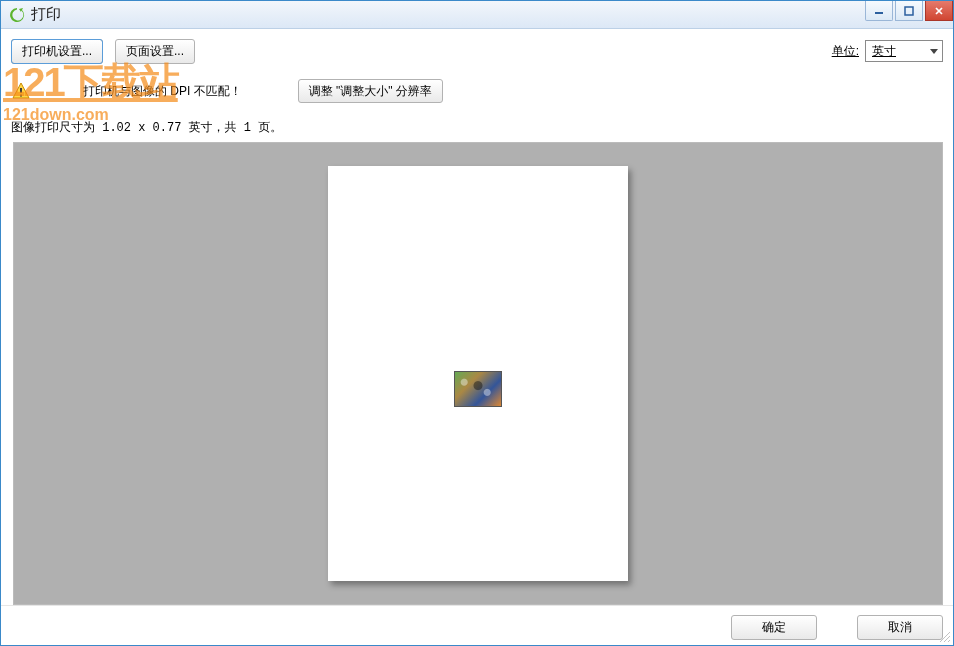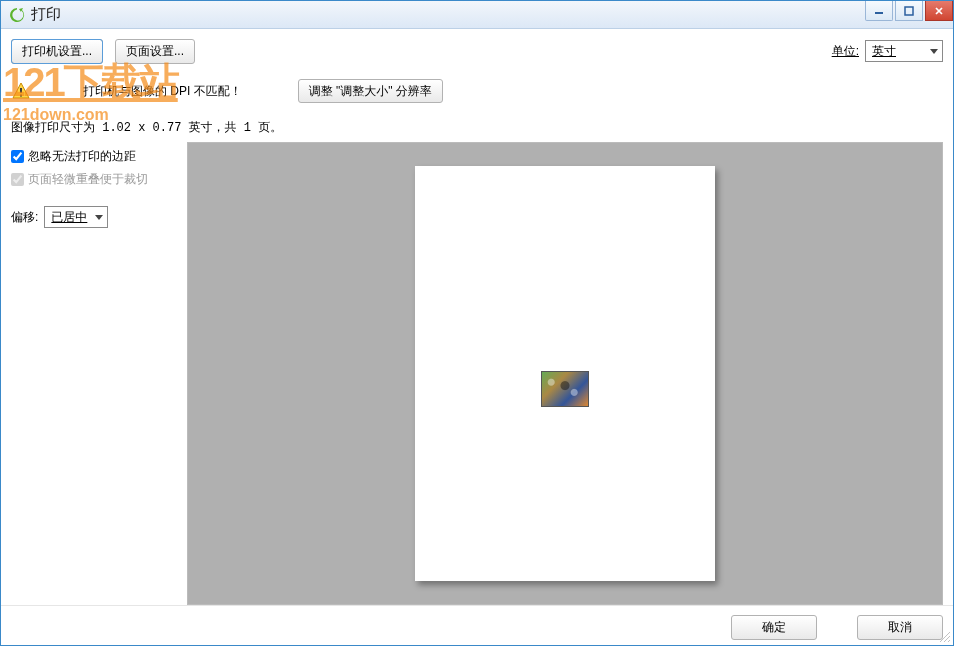--- a/index.html
+++ b/index.html
@@ -119,41 +119,20 @@
           <rect x="9" y="13.5" width="2" height="2" fill="#3b3b3b"></rect>
         </svg>
       </span>
       <span class="warn-text">打印机与图像的 DPI 不匹配！</span>
       <button class="btn-inline">调整 "调整大小" 分辨率</button>
     </div>
 
     <div class="row3">图像打印尺寸为 1.02 x 0.77 英寸，共 1 页。</div>
 
     <div class="main-area">
-      <div class="left-panel">
-        <label class="chk-row">
-          <input type="checkbox" checked="" style="">
-          <span>忽略无法打印的边距</span>
-        </label>
-        <label class="chk-row disabled">
-          <input type="checkbox" checked="" disabled="" style="">
-          <span>页面轻微重叠便于裁切</span>
-        </label>
-        <div class="offset-row">
-          <span class="offset-label">偏移:</span>
-          <div class="select" style="min-width:64px;">
-            <span>已居中</span>
-            <span class="caret">
-              <svg width="8" height="6">
-                  <path d="M0 0h8L4 5z" fill="#444"></path>
-                </svg>
-            </span>
-          </div>
-        </div>
-      </div>
 
       <div class="preview">
         <div class="page">
           <div class="thumb"></div>
         </div>
       </div>
     </div>
 
     <div class="footer">
       <button class="btn">确定</button>

